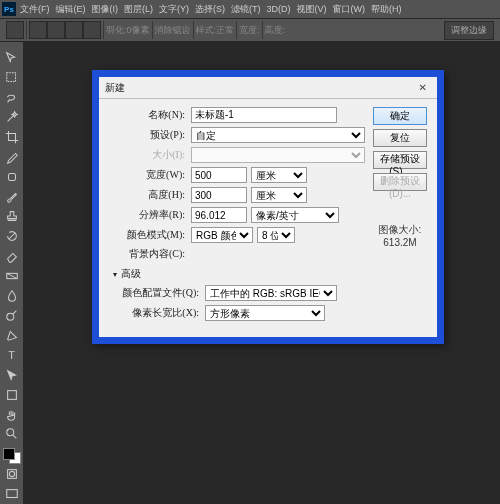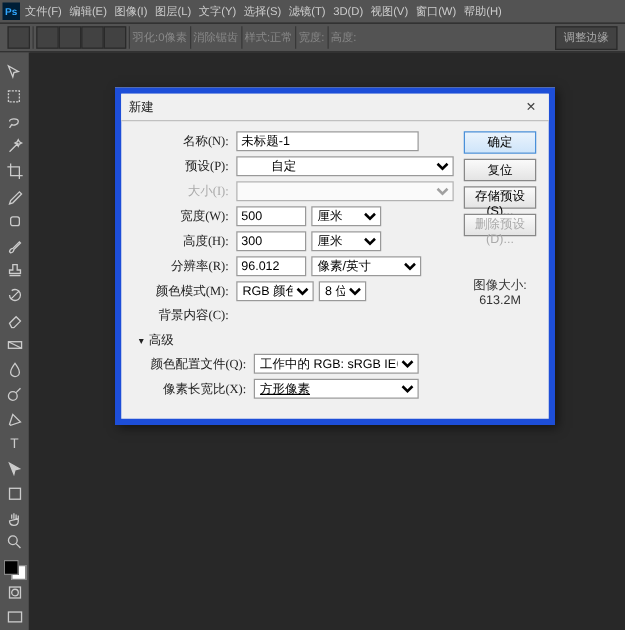--- a/index.html
+++ b/index.html
@@ -13,40 +13,40 @@
 .optbar .label { font-size: 9px; color: #888; }
 .optbar .btn { padding: 2px 6px; font-size: 9px; color: #aaa; background: #424242; border: 1px solid #2a2a2a; }
 .workspace { display: flex; height: calc(504px - 42px); }
 .toolbar { width: 24px; background: #535353; border-right: 1px solid #282828; display: flex; flex-direction: column; padding-top: 6px; }
 .tool { width: 20px; height: 20px; margin: 1px auto; display: flex; align-items: center; justify-content: center; color: #ccc; font-size: 11px; cursor: pointer; }
 .tool svg { width: 14px; height: 14px; stroke: #ccc; fill: none; stroke-width: 1.2; }
 .swatch { width: 18px; height: 18px; margin: 4px auto 0; position: relative; }
 .swatch .fg { width: 12px; height: 12px; background: #000; border: 1px solid #888; position: absolute; top: 0; left: 0; }
 .swatch .bg { width: 12px; height: 12px; background: #fff; border: 1px solid #888; position: absolute; bottom: 0; right: 0; }
 .canvas { flex: 1; background: #282828; position: relative; }
-.dialog { position: absolute; top: 28px; left: 68px; width: 352px; background: #f0f0f0; border: 5px solid #1d4ed8; box-shadow: 2px 2px 8px rgba(0,0,0,0.5); }
+.dialog { position: absolute; top: 28px; left: 68px; width: 352px; background: #f0f0f0; border: 7px solid #1d4ed8; box-shadow: 2px 2px 8px rgba(0,0,0,0.5); }
 .dlg-title { height: 22px; background: #f0f0f0; display: flex; align-items: center; padding: 0 6px; border-bottom: 1px solid #c0c0c0; }
 .dlg-title span { font-size: 10px; color: #222; }
 .dlg-title .close { margin-left: auto; font-size: 10px; color: #444; cursor: pointer; padding: 0 4px; }
 .dlg-body { padding: 8px 10px 12px; display: flex; gap: 8px; }
 .dlg-left { flex: 1; }
 .dlg-right { width: 72px; display: flex; flex-direction: column; gap: 4px; }
 .row { display: flex; align-items: center; margin-bottom: 4px; font-size: 10px; }
 .row .lbl { width: 82px; text-align: right; padding-right: 6px; color: #222; font-family: Liberation Serif, serif; }
 .row input[type=text] { height: 16px; font-size: 10px; padding: 0 3px; border: 1px solid #999; background: #fff; }
 .row select { height: 16px; font-size: 10px; border: 1px solid #999; background: #fff; }
 .name-input { width: 146px; }
-.preset-select { width: 174px; padding-left: 23px; }
+.preset-select { width: 174px; }
 .num-input { width: 56px; }
 .unit-select { width: 56px; margin-left: 4px; }
 .mode-select { width: 62px; }
 .bit-select { width: 38px; margin-left: 4px; text-align: center; }
 .bg-select { width: 104px; }
 .profile-select { width: 132px; font-size: 9px; }
-.aspect-select { width: 132px; text-decoration: underline; }
+.aspect-select { width: 120px; }
 .disabled-lbl { color: #aaa !important; }
 .advanced { margin: 6px 0 4px 4px; font-size: 10px; color: #222; display: flex; align-items: center; gap: 4px; }
 .advanced .tri { font-size: 8px; }
 .btn-r { height: 18px; font-size: 10px; border: 1px solid #888; background: linear-gradient(#fafafa,#e4e4e4); cursor: pointer; }
 .btn-r.primary { border: 1px solid #4a90d9; background: linear-gradient(#eaf3fc,#cfe5fa); }
 .btn-r.disabled { color: #aaa; }
 .size-info { margin-top: 28px; text-align: center; font-size: 10px; color: #333; }
 </style>
 </head>
 <body>

